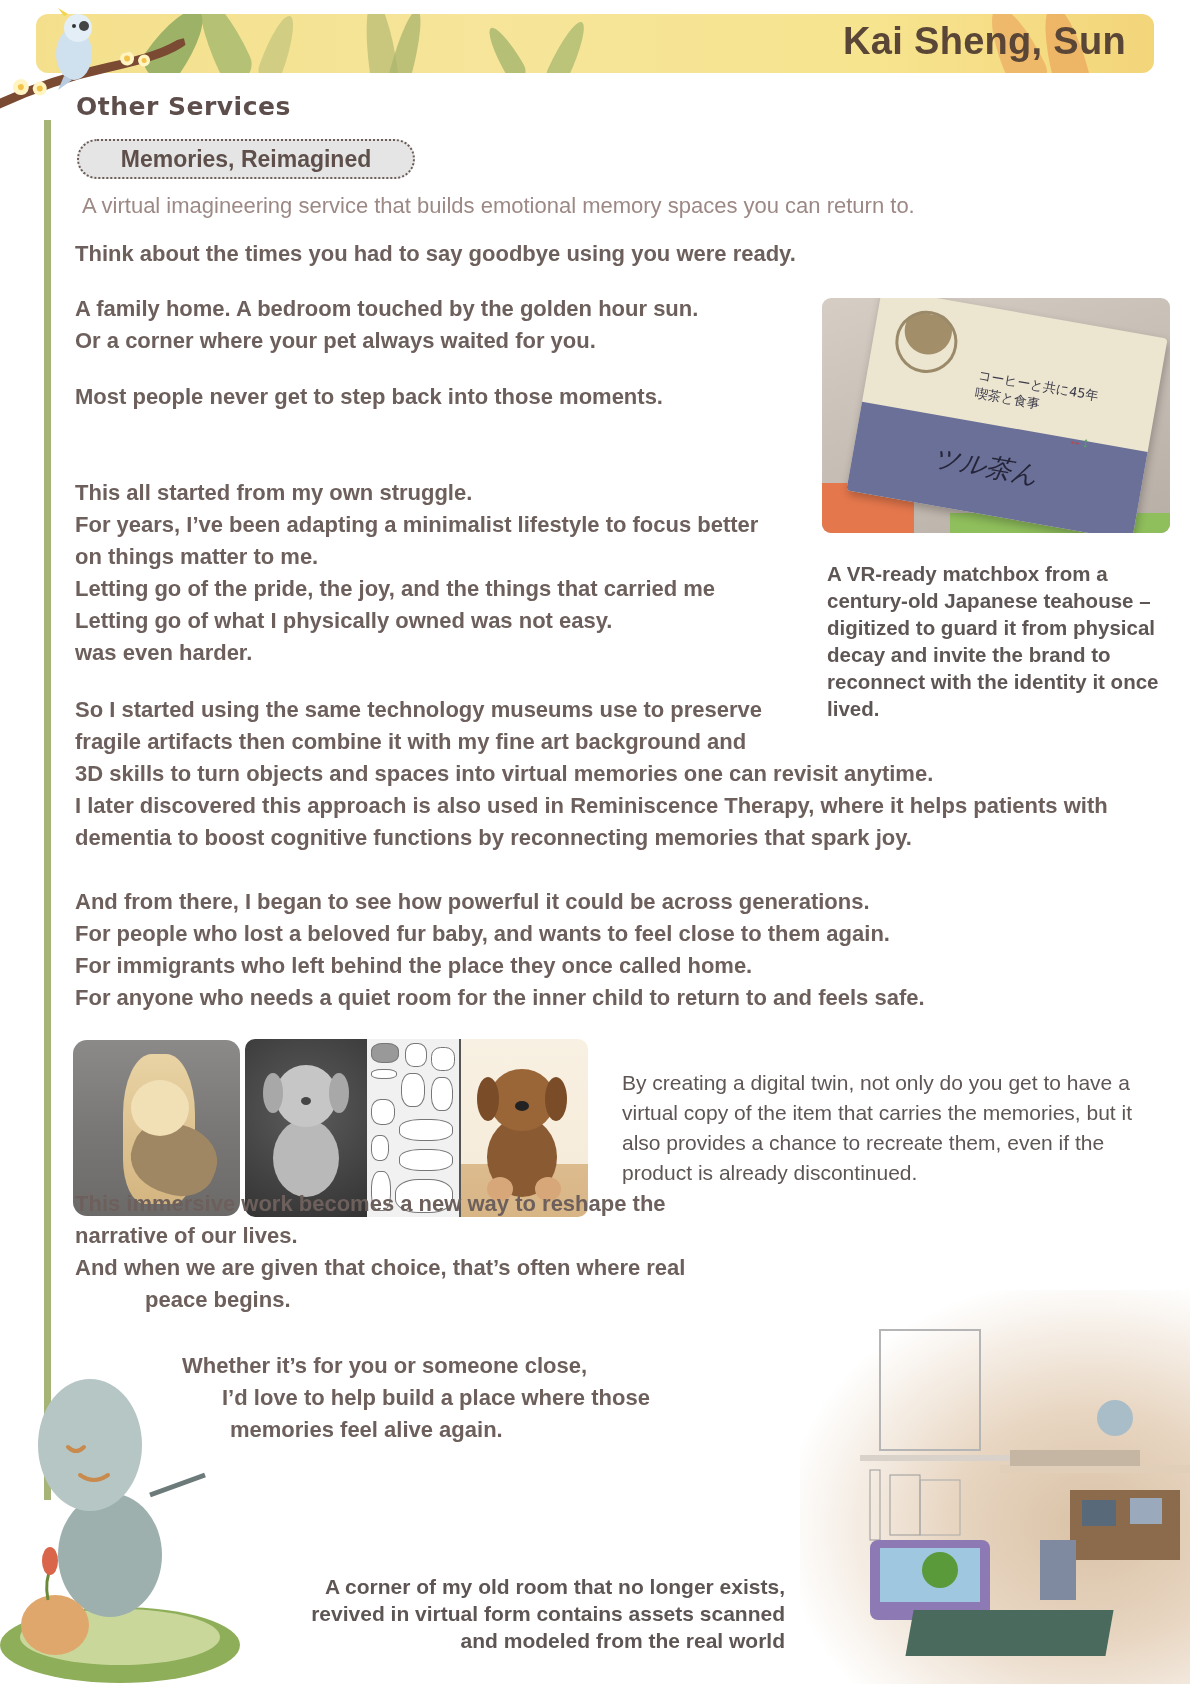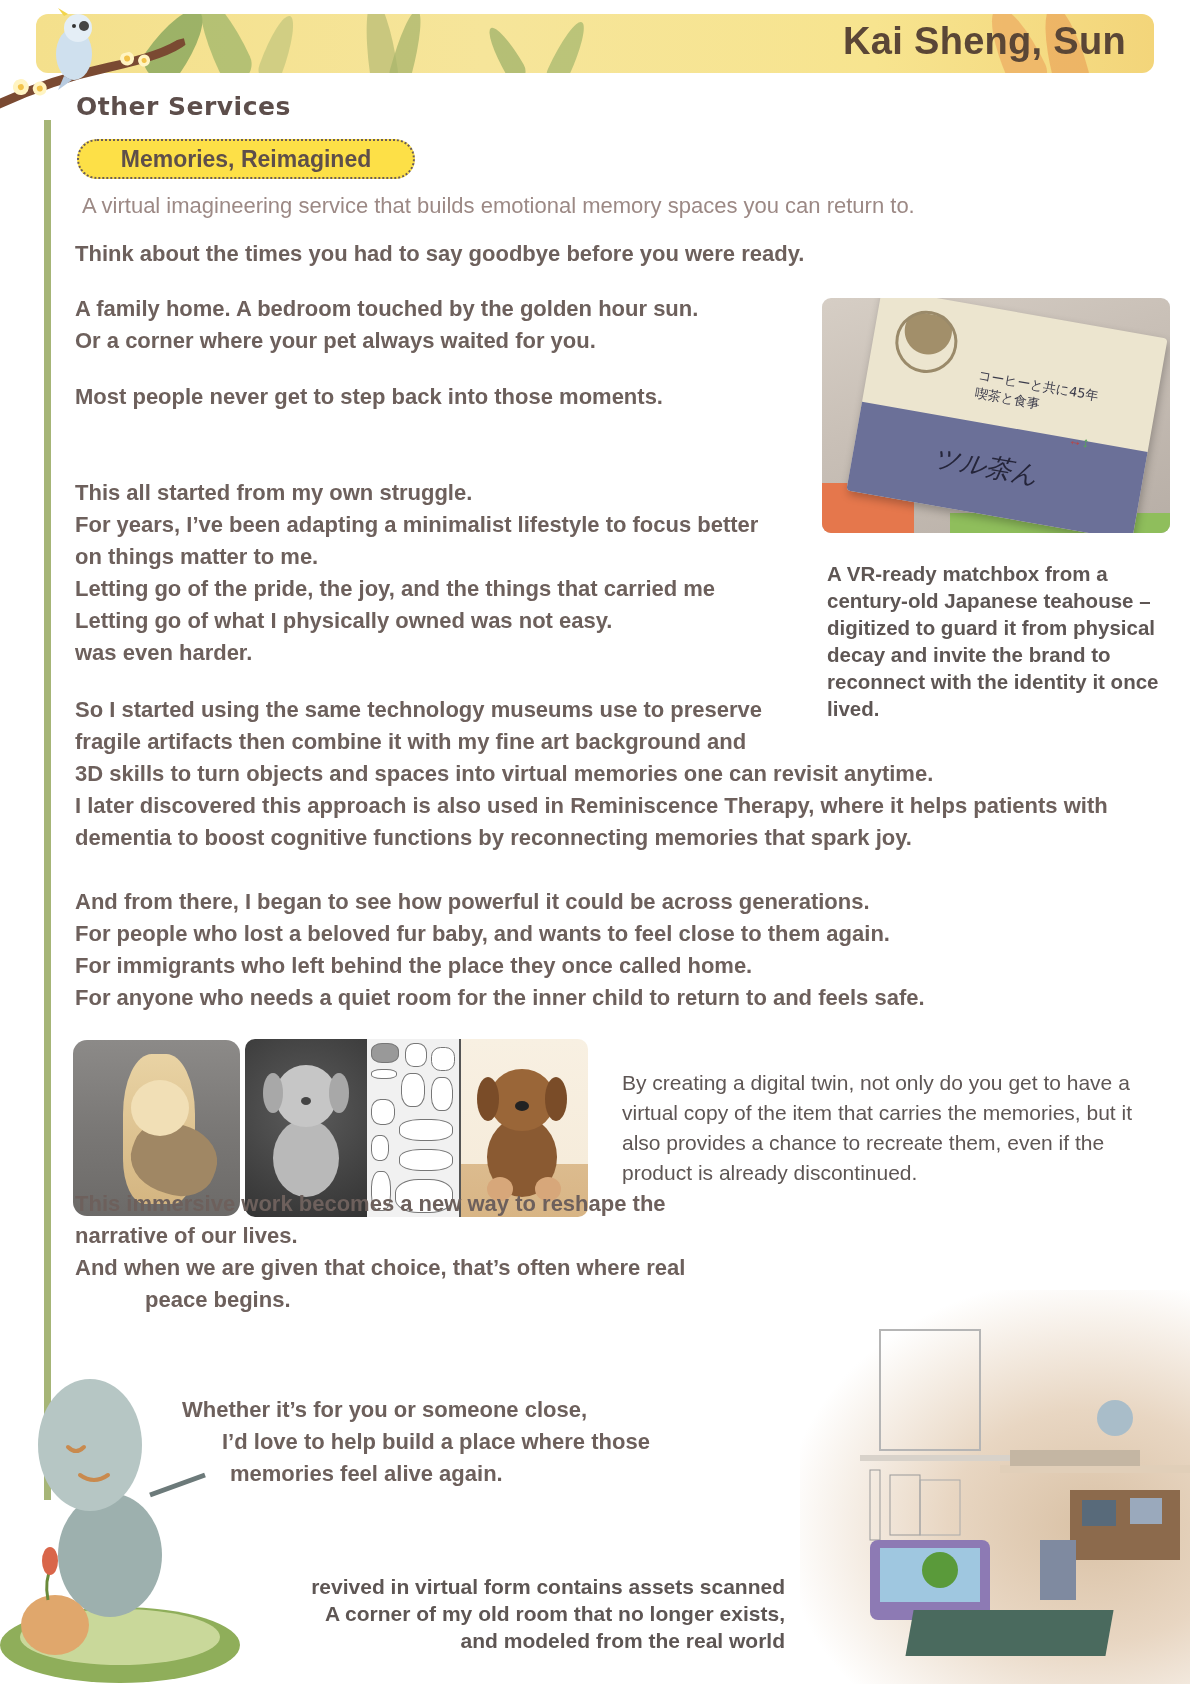--- a/index.html
+++ b/index.html
@@ -24,21 +24,21 @@
 
   
   .accent-bar { position: absolute; left: 44px; top: 120px; width: 7px; height: 1380px; background: #a6b577; }
 
   .section-title {
     position: absolute; left: 76px; top: 92px;
     font-family: "DejaVu Sans", sans-serif; font-size: 25px; color: #5d4e4b; letter-spacing: .5px; font-weight: bold;
   }
   .pill {
     position: absolute; left: 77px; top: 139px; width: 338px; height: 40px;
-    background: #fde047; border: 2px dotted #6b5c57; border-radius: 20px;
+    background: #e5e5e5; border: 2px dotted #6b5c57; border-radius: 20px;
     font-size: 23px; font-weight: bold; color: #5e4f4a; text-align: center; line-height: 36px;
   }
   .tagline {
     position: absolute; left: 82px; top: 193px;
     font-size: 22px; font-weight: normal; color: #9c8985; white-space: nowrap;
   }
 
   .para {
     position: absolute; left: 75px; font-size: 22px; font-weight: bold; color: #6d605c;
     line-height: 32px; white-space: nowrap;
@@ -144,21 +144,21 @@
   <path d="M20 70 L14 84 L28 74Z" fill="#b8cbe0"></path>
 </svg>
 
 <div class="accent-bar"></div>
 
 <div class="section-title">Other Services</div>
 <div class="pill">Memories, Reimagined</div>
 <div class="tagline">A virtual imagineering service that builds emotional memory spaces you can return to.</div>
 
 <div class="para" style="top:238px;">
-  <span class="line">Think about the times you had to say goodbye before you were ready.</span>
+  <span class="line">Think about the times you had to say goodbye using you were ready.</span>
 </div>
 
 <div class="para" style="top:293px;">
   <span class="line">A family home. A bedroom touched by the golden hour sun.</span>
   <span class="line">Or a corner where your pet always waited for you.</span>
 </div>
 
 <div class="para" style="top:381px;">
   <span class="line">Most people never get to step back into those moments.</span>
 </div>
@@ -242,21 +242,21 @@
 </div>
 <div class="caption-dog">By creating a digital twin, not only do you get to have a virtual copy of the item that carries the memories, but it also provides a chance to recreate them, even if the product is already discontinued.</div>
 
 <div class="para" style="top:1188px;">
   <span class="line">This immersive work becomes a new way to reshape the</span>
   <span class="line">narrative of our lives.</span>
   <span class="line">And when we are given that choice, that’s often where real</span>
   <span class="line" style="padding-left:70px;">peace begins.</span>
 </div>
 
-<div class="para" style="top:1394px;left:182px;">
+<div class="para" style="top:1350px;left:182px;">
   <span class="line">Whether it’s for you or someone close,</span>
   <span class="line" style="padding-left:40px;">I’d love to help build a place where those</span>
   <span class="line" style="padding-left:48px;">memories feel alive again.</span>
 </div>
 
 <svg class="figure-egg" viewBox="0 0 250 310">
   <ellipse cx="120" cy="270" rx="120" ry="38" fill="#8fae5a"></ellipse>
   <ellipse cx="120" cy="262" rx="100" ry="28" fill="#c9d89a"></ellipse>
   <ellipse cx="110" cy="180" rx="52" ry="62" fill="#9db0ae"></ellipse>
   <ellipse cx="90" cy="70" rx="52" ry="66" fill="#b6c6c4"></ellipse>
@@ -282,16 +282,16 @@
     <rect x="282" y="210" width="34" height="26" fill="#586a7a"></rect>
     <rect x="330" y="208" width="32" height="26" fill="#9aa9bc"></rect>
     <rect x="240" y="250" width="36" height="60" fill="#7f8aa0"></rect>
     <rect x="70" y="250" width="120" height="80" rx="8" fill="#8d7ab4"></rect>
     <rect x="80" y="258" width="100" height="54" fill="#9fc7e0"></rect>
     <circle cx="140" cy="280" r="18" fill="#5a9a3a"></circle>
     <rect x="170" y="320" width="200" height="46" fill="#4a6a5e" transform="skewX(-10)"></rect>
   </svg>
 </div>
 <div class="caption-room">
+  <span style="display:block;">A corner of my old room that no longer exists,</span>
   <span style="display:block;">revived in virtual form contains assets scanned</span>
-  <span style="display:block;">A corner of my old room that no longer exists,</span>
   <span style="display:block;">and modeled from the real world</span>
 </div>
 
 </body></html>

